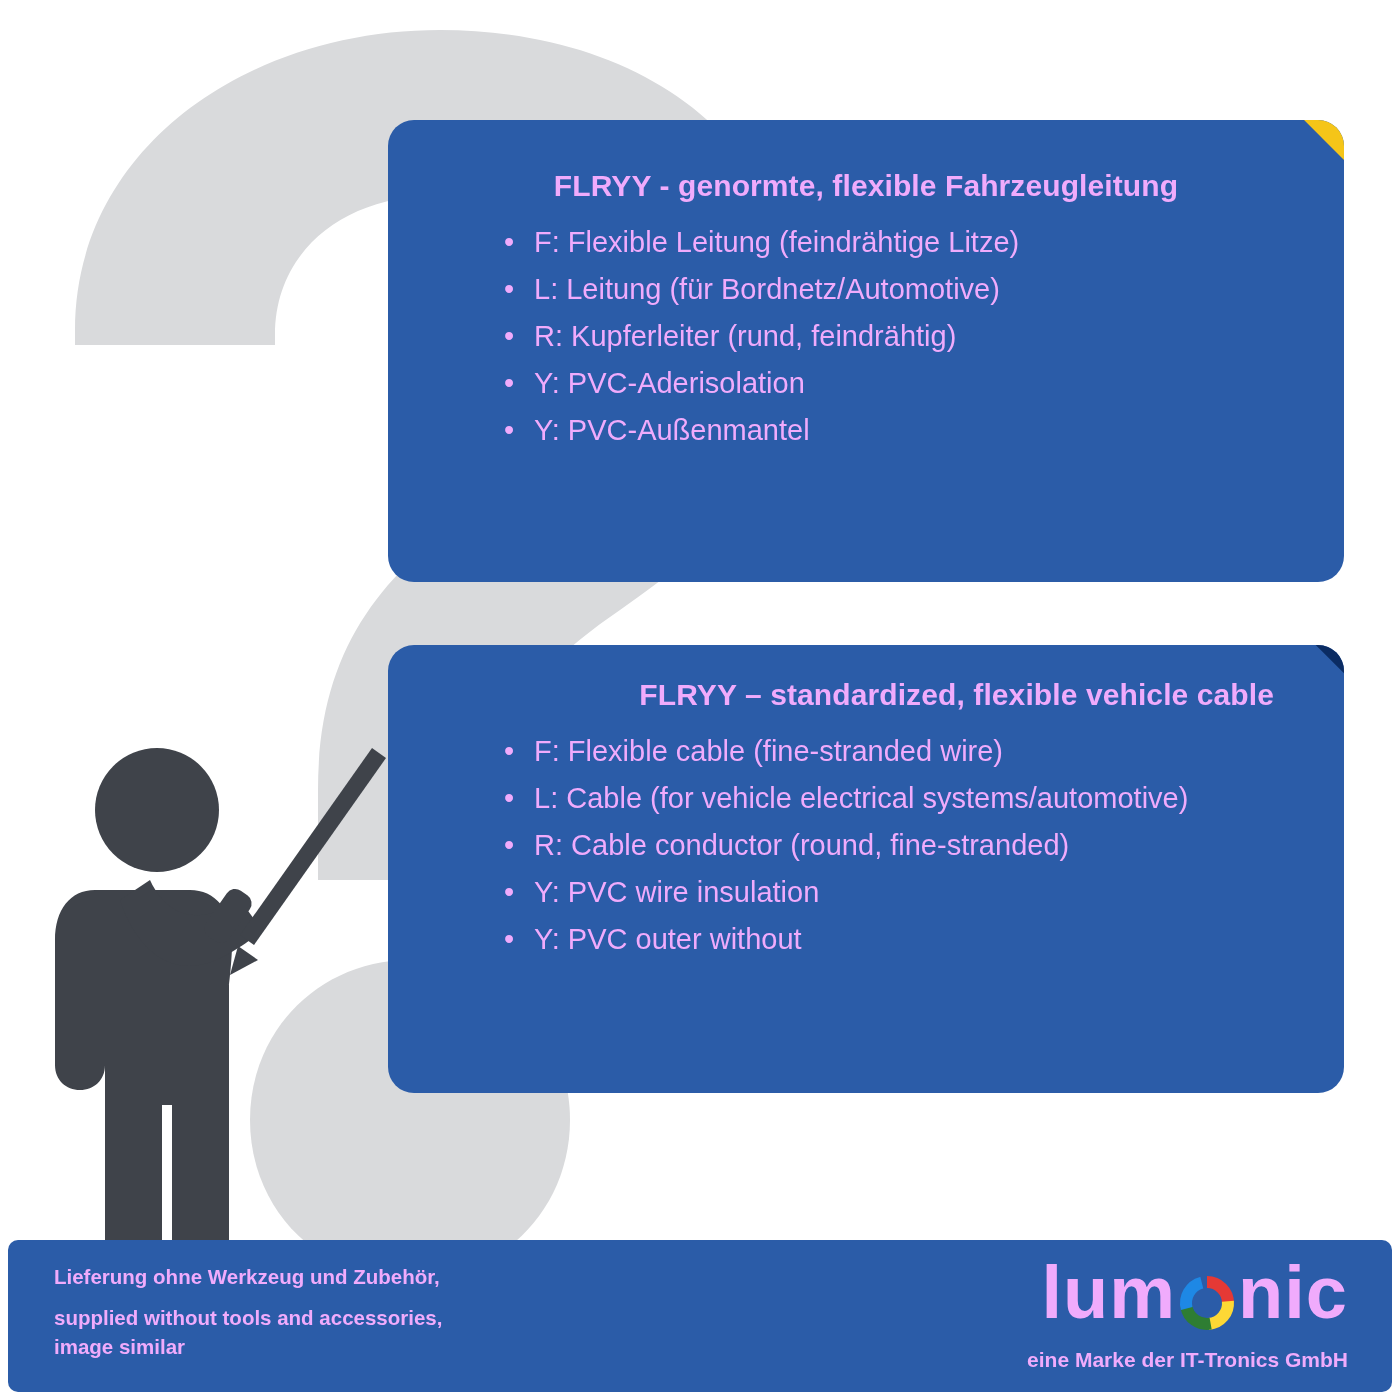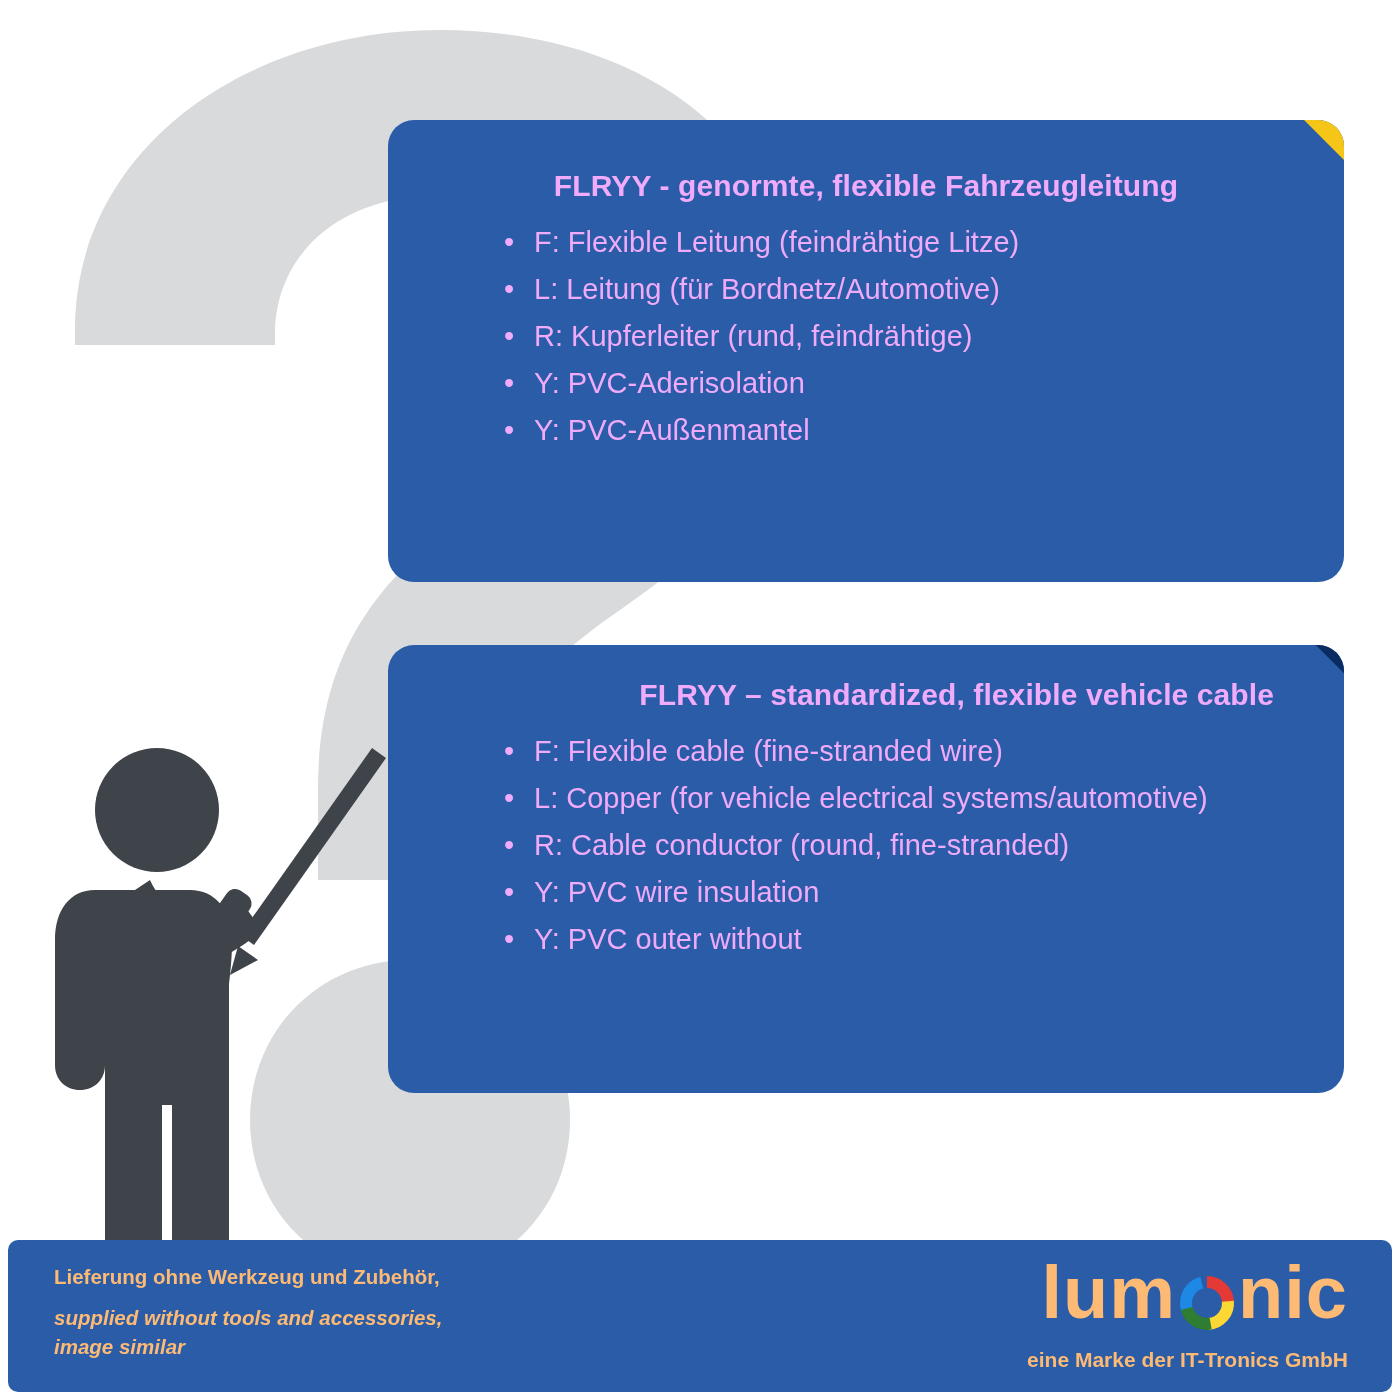--- a/index.html
+++ b/index.html
@@ -112,34 +112,33 @@
 
   
   .bottom-bar {
     position: absolute;
     left: 8px;
     bottom: 8px;
     width: 1384px;
     height: 152px;
     background: #2b5ca8;
     border-radius: 10px;
-    color: #fdba74;
+    color: #f0abfc;
     box-sizing: border-box;
   }
   .disclaimer {
     position: absolute;
     left: 46px;
     top: 22px;
     width: 620px;
     font-size: 20.5px;
     font-weight: bold;
     line-height: 1.42;
   }
   .disclaimer .en-note {
-    font-style: italic;
     margin-top: 12px;
   }
   .brand {
     position: absolute;
     right: 44px;
     top: 16px;
     text-align: center;
   }
   .brand-word {
     font-size: 74px;
@@ -227,21 +226,21 @@
   <div class="card de">
     <div class="flag flag-de">
       <div class="stripe s1"></div>
       <div class="stripe s2"></div>
       <div class="stripe s3"></div>
     </div>
     <div class="card-title">FLRYY - genormte, flexible Fahrzeugleitung</div>
     <ul class="bullets">
       <li>F: Flexible Leitung (feindrähtige Litze)</li>
       <li>L: Leitung (für Bordnetz/Automotive)</li>
-      <li>R: Kupferleiter (rund, feindrähtige)</li>
+      <li>R: Kupferleiter (rund, feindrähtig)</li>
       <li>Y: PVC-Aderisolation</li>
       <li>Y: PVC-Außenmantel</li>
     </ul>
   </div>
 
   <div class="card en">
     <div class="flag flag-uk">
       <svg width="130" height="130" viewBox="0 0 130 130">
         <g transform="rotate(45 130 0)">
           <rect x="-40" y="-58" width="260" height="78" fill="#0b2c63"></rect>
@@ -255,21 +254,21 @@
             <rect x="78" y="-58" width="20" height="78" fill="#ffffff"></rect>
             <rect x="-40" y="-24" width="260" height="12" fill="#cf142b"></rect>
             <rect x="82" y="-58" width="12" height="78" fill="#cf142b"></rect>
           </g>
         </g>
       </svg>
     </div>
     <div class="card-title">FLRYY – standardized, flexible vehicle cable</div>
     <ul class="bullets">
       <li>F: Flexible cable (fine-stranded wire)</li>
-      <li>L: Copper (for vehicle electrical systems/automotive)</li>
+      <li>L: Cable (for vehicle electrical systems/automotive)</li>
       <li>R: Cable conductor (round, fine-stranded)</li>
       <li>Y: PVC wire insulation</li>
       <li>Y: PVC outer without</li>
     </ul>
   </div>
 
   <div class="bottom-bar">
     <div class="disclaimer">
       <div>Lieferung ohne Werkzeug und Zubehör,</div>
       <div class="en-note">supplied without tools and accessories,</div>

